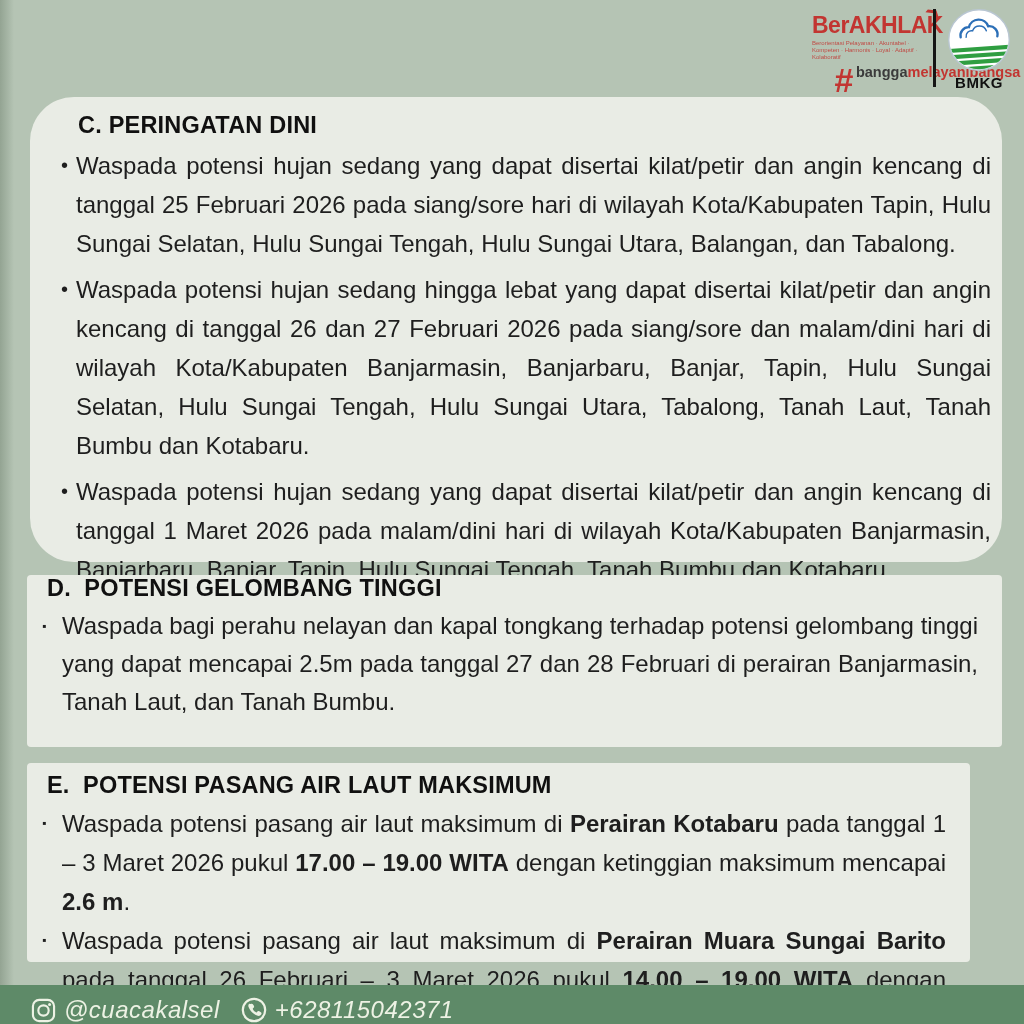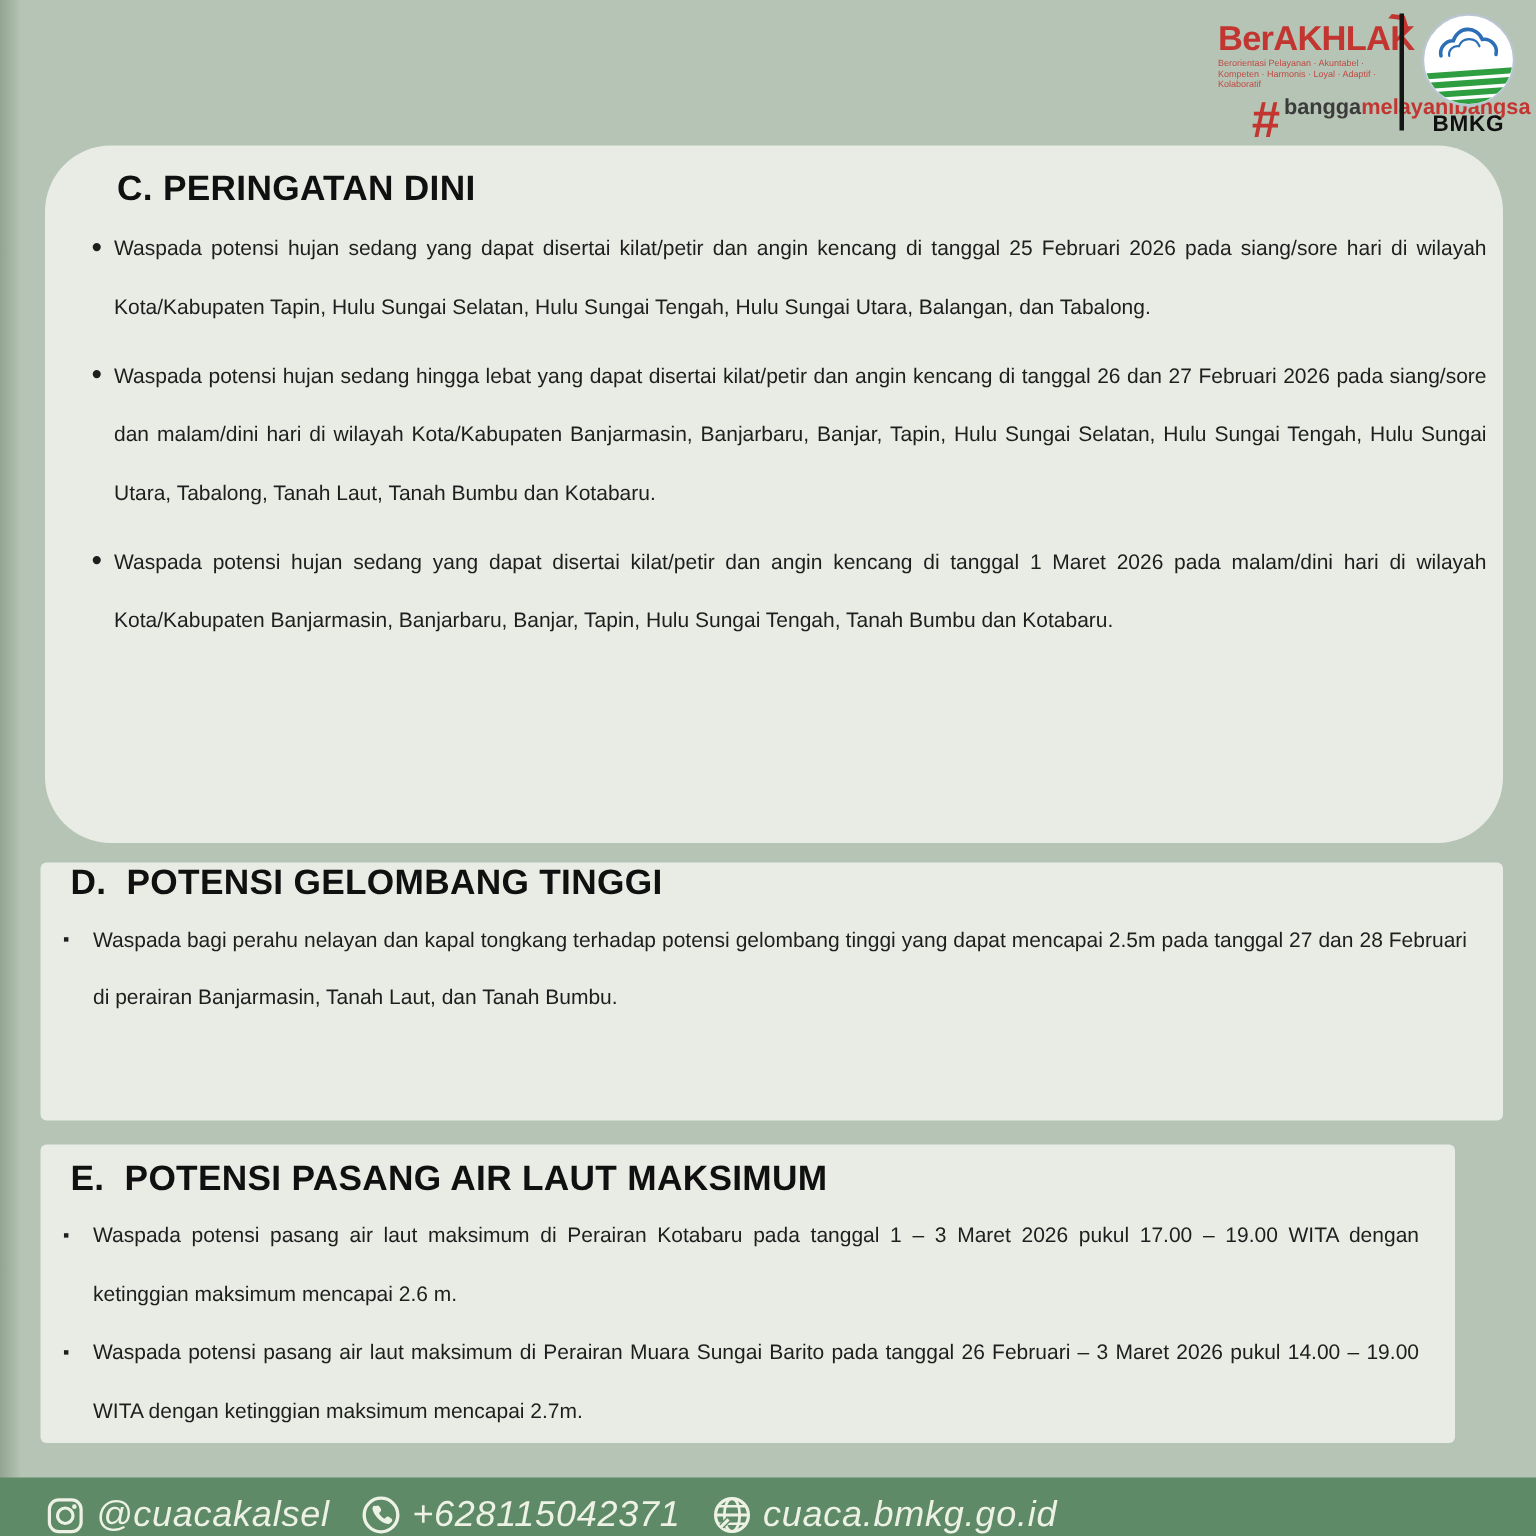--- a/index.html
+++ b/index.html
@@ -37,24 +37,24 @@
   .sec-title{font-size:23.5px;font-weight:bold;color:#101010;letter-spacing:.2px}
   .card-c .sec-title{margin:0 0 7px 30px}
   .card-d .sec-title,.card-e .sec-title{margin:0 0 5px 9px}
   ul.bullets{list-style:none}
   ul.bullets li{display:flex;align-items:flex-start}
   .card-c ul.bullets li{margin-bottom:7px}
   .mk{flex:0 0 28px;padding-left:13px;font-size:20px;line-height:39px}
   .card-d .mk,.card-e .mk{flex:0 0 24px;padding-left:4px;font-size:12px}
   .card-d .mk{line-height:38px}
   .card-e .mk{line-height:39px}
-  .bt{flex:1;font-size:14px;line-height:39px;text-align:justify;text-align-last:left;color:var(--text)}
+  .bt{flex:1;font-size:24px;line-height:39px;text-align:justify;text-align-last:left;color:var(--text)}
   .card-d .bt{line-height:38px}
   .card-e .bt{line-height:39px}
-  .bt b{font-weight:normal}
+  .bt b{font-weight:bold}
 
   
   .footer{position:absolute;left:0;right:0;bottom:0;height:39px;background:var(--footer-bar);
     display:flex;align-items:flex-end;padding-left:30px;color:var(--footer-text);
     font-style:italic;font-size:24px;letter-spacing:.5px}
   .footer .ic{display:inline-flex;align-items:center;margin-right:7px}
   .footer .item{display:flex;align-items:center;margin-right:20px;white-space:nowrap}
   .footer svg{display:block}
 </style>
 </head>
@@ -157,27 +157,14 @@
     </span>
     <span class="item">
       <span class="ic">
         <svg width="28" height="28" viewBox="0 0 24 24">
           <circle cx="12" cy="12" r="9.6" fill="none" stroke="#edf2e4" stroke-width="1.9"></circle>
           <path d="M9.2 6.9c.55-.55 1.45-.45 1.85.2l.85 1.35c.35.55.25 1.25-.25 1.7l-.5.4c-.2.2-.25.5-.1.8.55 1.05 1.55 2.05 2.6 2.6.3.15.6.1.8-.1l.4-.5c.45-.5 1.15-.6 1.7-.25l1.35.85c.65.4.75 1.3.2 1.85l-.6.6c-.6.6-1.5.85-2.3.6-1.85-.6-3.6-1.7-4.95-3.05-1.35-1.35-2.45-3.1-3.05-4.95-.25-.8 0-1.7.6-2.3z" fill="#edf2e4"></path>
         </svg>
       </span>
       <span>+628115042371</span>
     </span>
-    <span class="item">
-      <span class="ic">
-        <svg width="28" height="28" viewBox="0 0 24 24">
-          <circle cx="12" cy="12" r="9.4" fill="none" stroke="#edf2e4" stroke-width="1.8"></circle>
-          <ellipse cx="12" cy="12" rx="4.4" ry="9.4" fill="none" stroke="#edf2e4" stroke-width="1.6"></ellipse>
-          <line x1="2.6" y1="12" x2="21.4" y2="12" stroke="#edf2e4" stroke-width="1.6"></line>
-          <path d="M4.5 7h15M4.5 17h15" stroke="#edf2e4" stroke-width="1.3" fill="none"></path>
-          <path d="M6 18.5l4-4" stroke="#5e8a68" stroke-width="3.4"></path>
-          <path d="M5.5 19l4.5-4.5" stroke="#edf2e4" stroke-width="1.8"></path>
-        </svg>
-      </span>
-      <span>cuaca.bmkg.go.id</span>
-    </span>
   </div>
 </div>
 
 </body></html>

